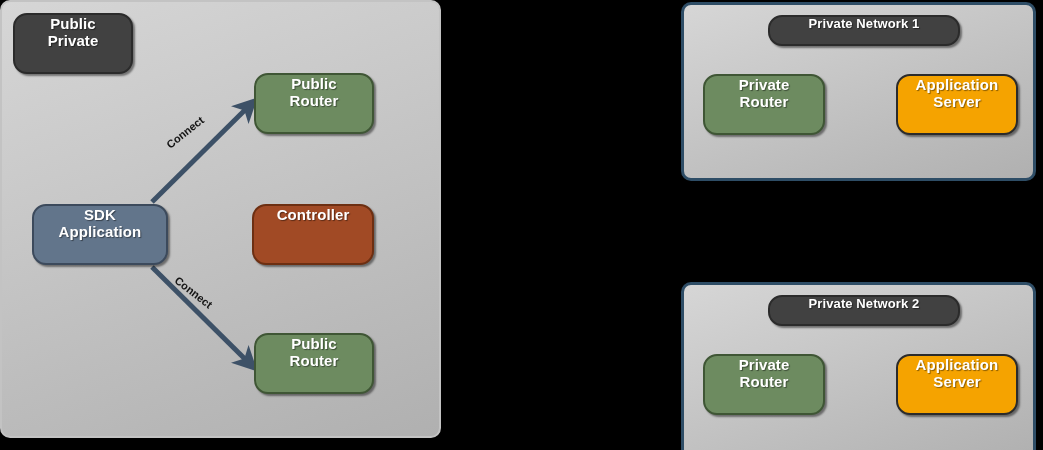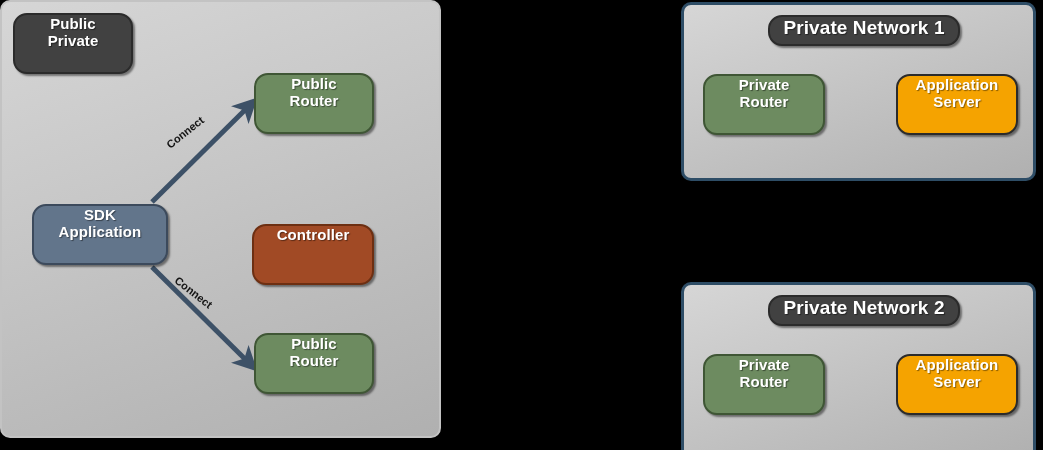--- a/index.html
+++ b/index.html
@@ -88,28 +88,28 @@
   .node-sdk {
     left: 30px; top: 202px; width: 136px; height: 61px;
   }
   .node-router-top {
     left: 252px; top: 71px; width: 120px; height: 61px;
   }
   .node-router-bottom {
     left: 252px; top: 331px; width: 120px; height: 61px;
   }
   .node-controller {
-    left: 250px; top: 202px; width: 122px; height: 61px; margin-top: 20px;
+    left: 250px; top: 202px; width: 122px; height: 61px;
   }
 
   .badge-network {
     width: 192px; height: 31px;
     left: 84px;
     top: 10px;
-    font-size: 19px;
+    font-size: 13px;
   }
   .node-private-router {
     left: 19px; top: 69px; width: 122px; height: 61px;
   }
   .node-app-server {
     left: 212px; top: 69px; width: 122px; height: 61px;
   }
 
   
   .arrow-layer {

